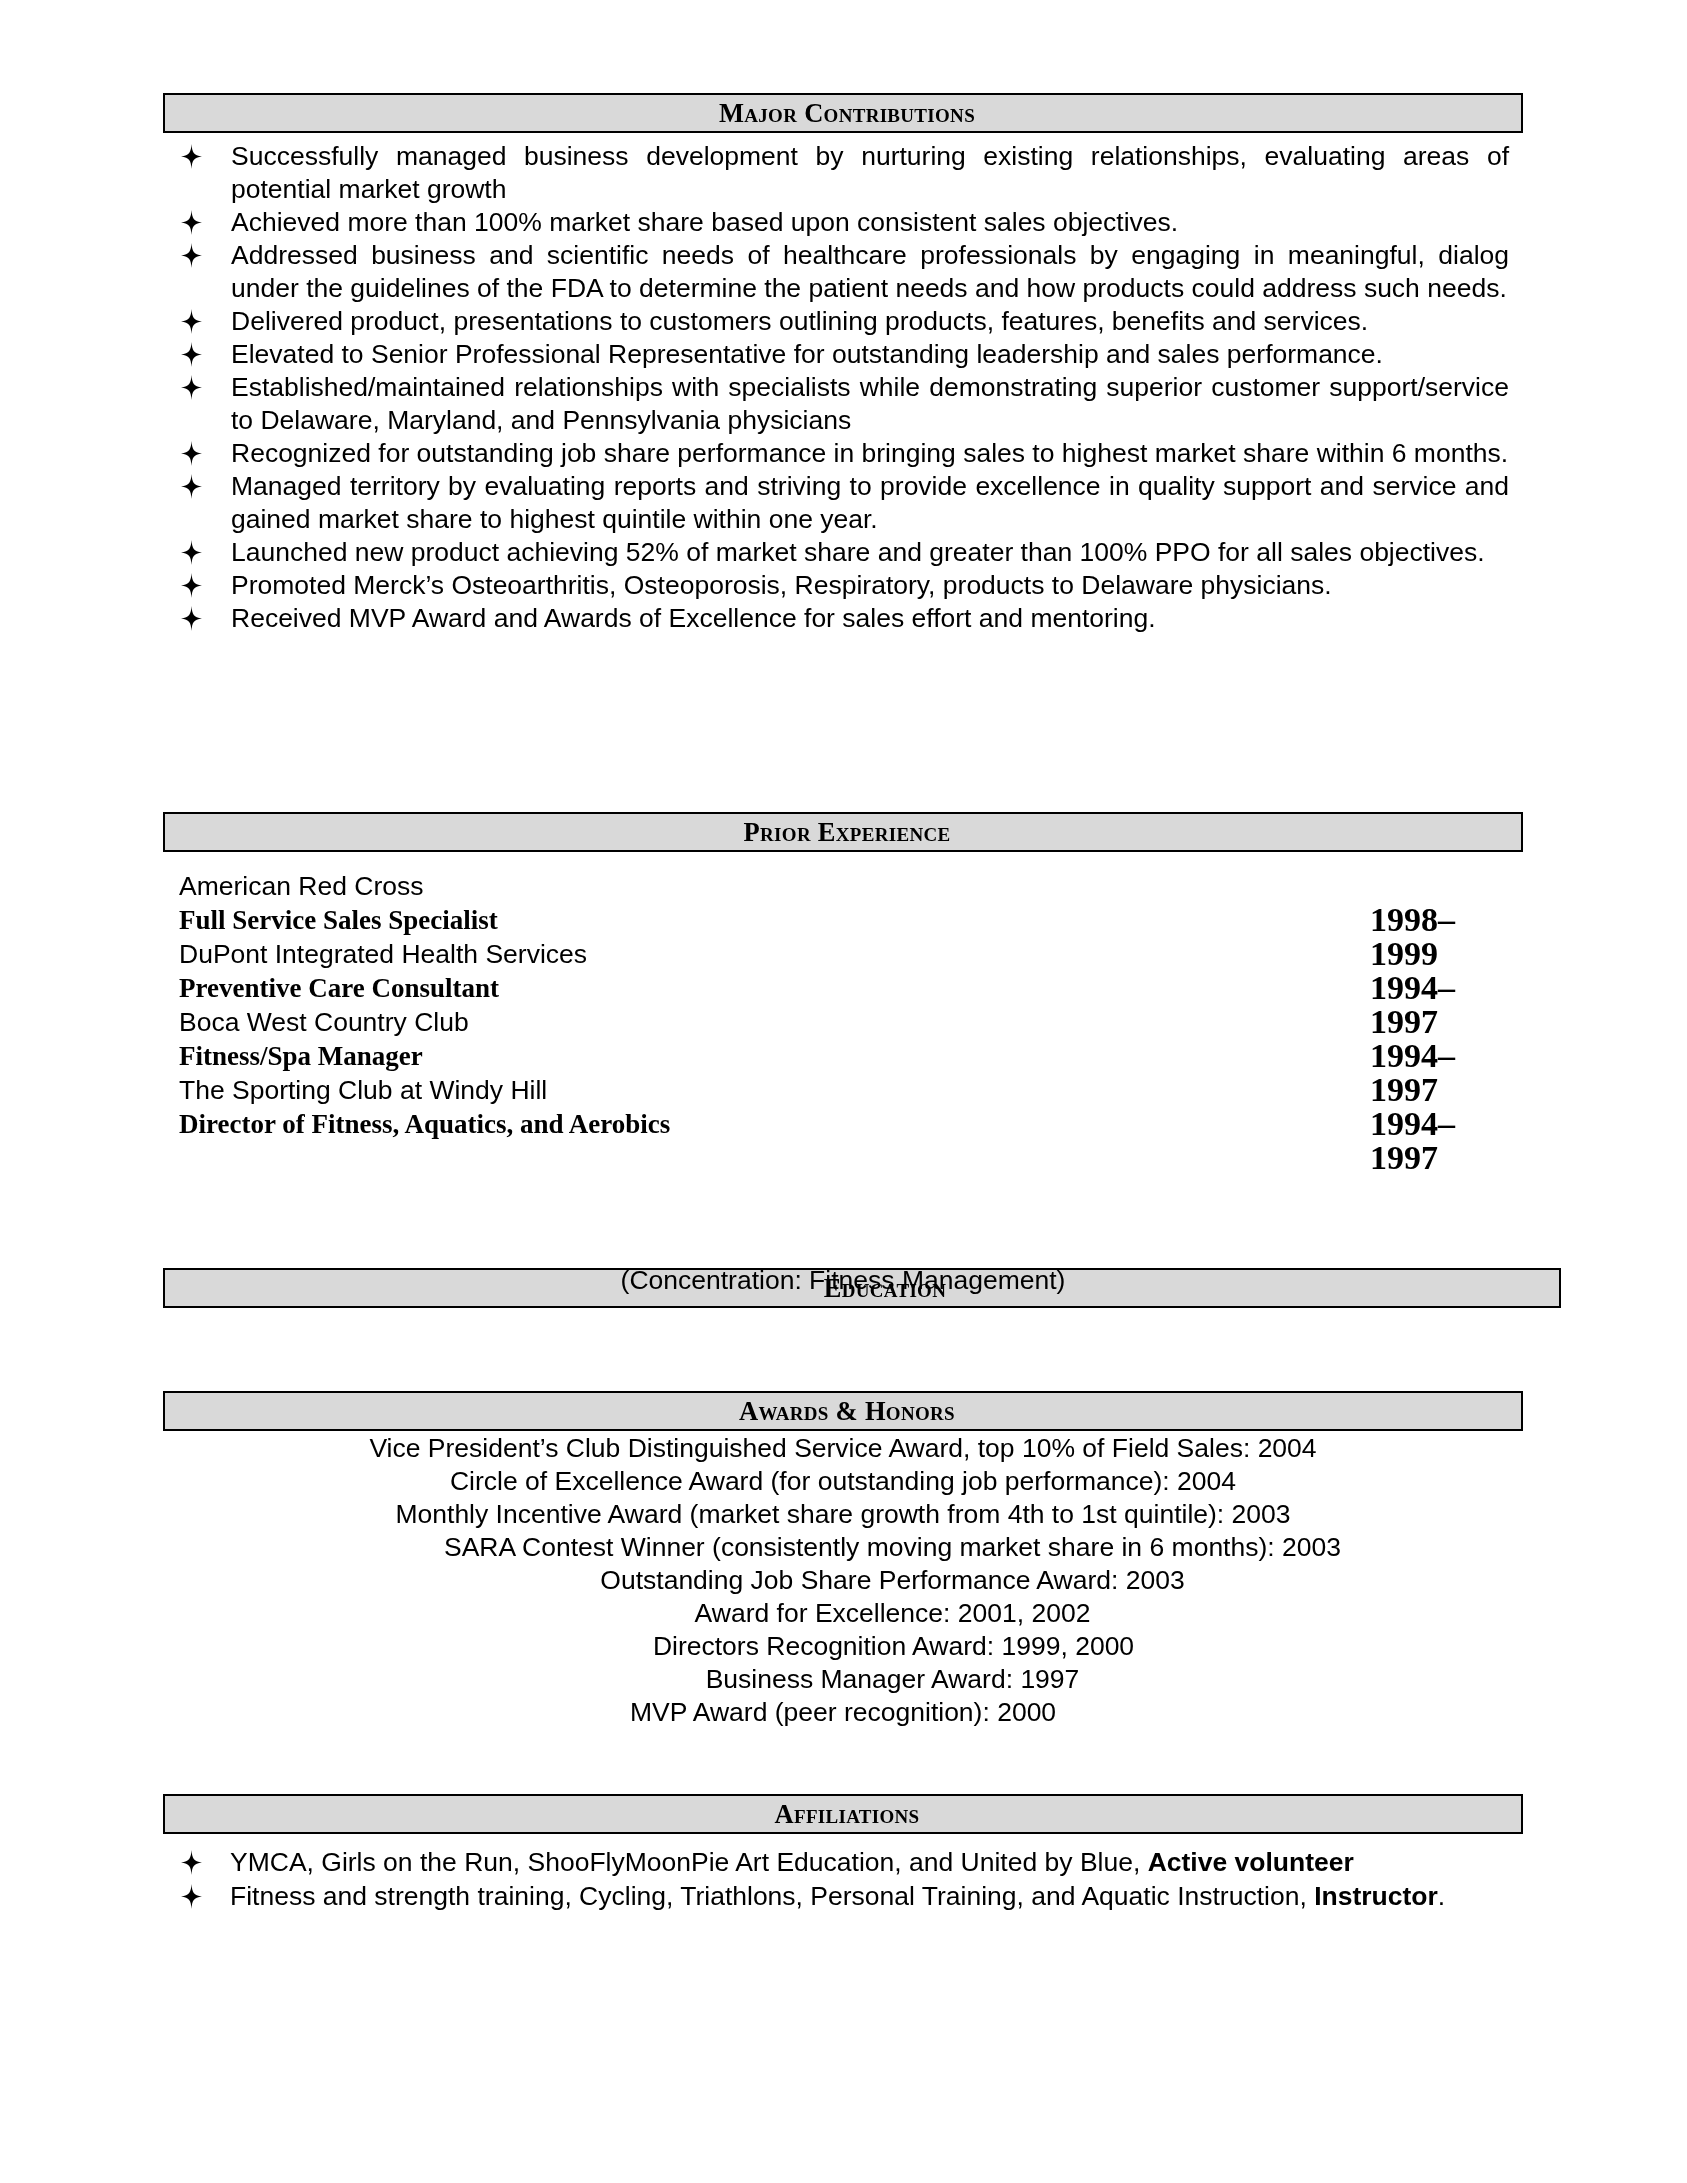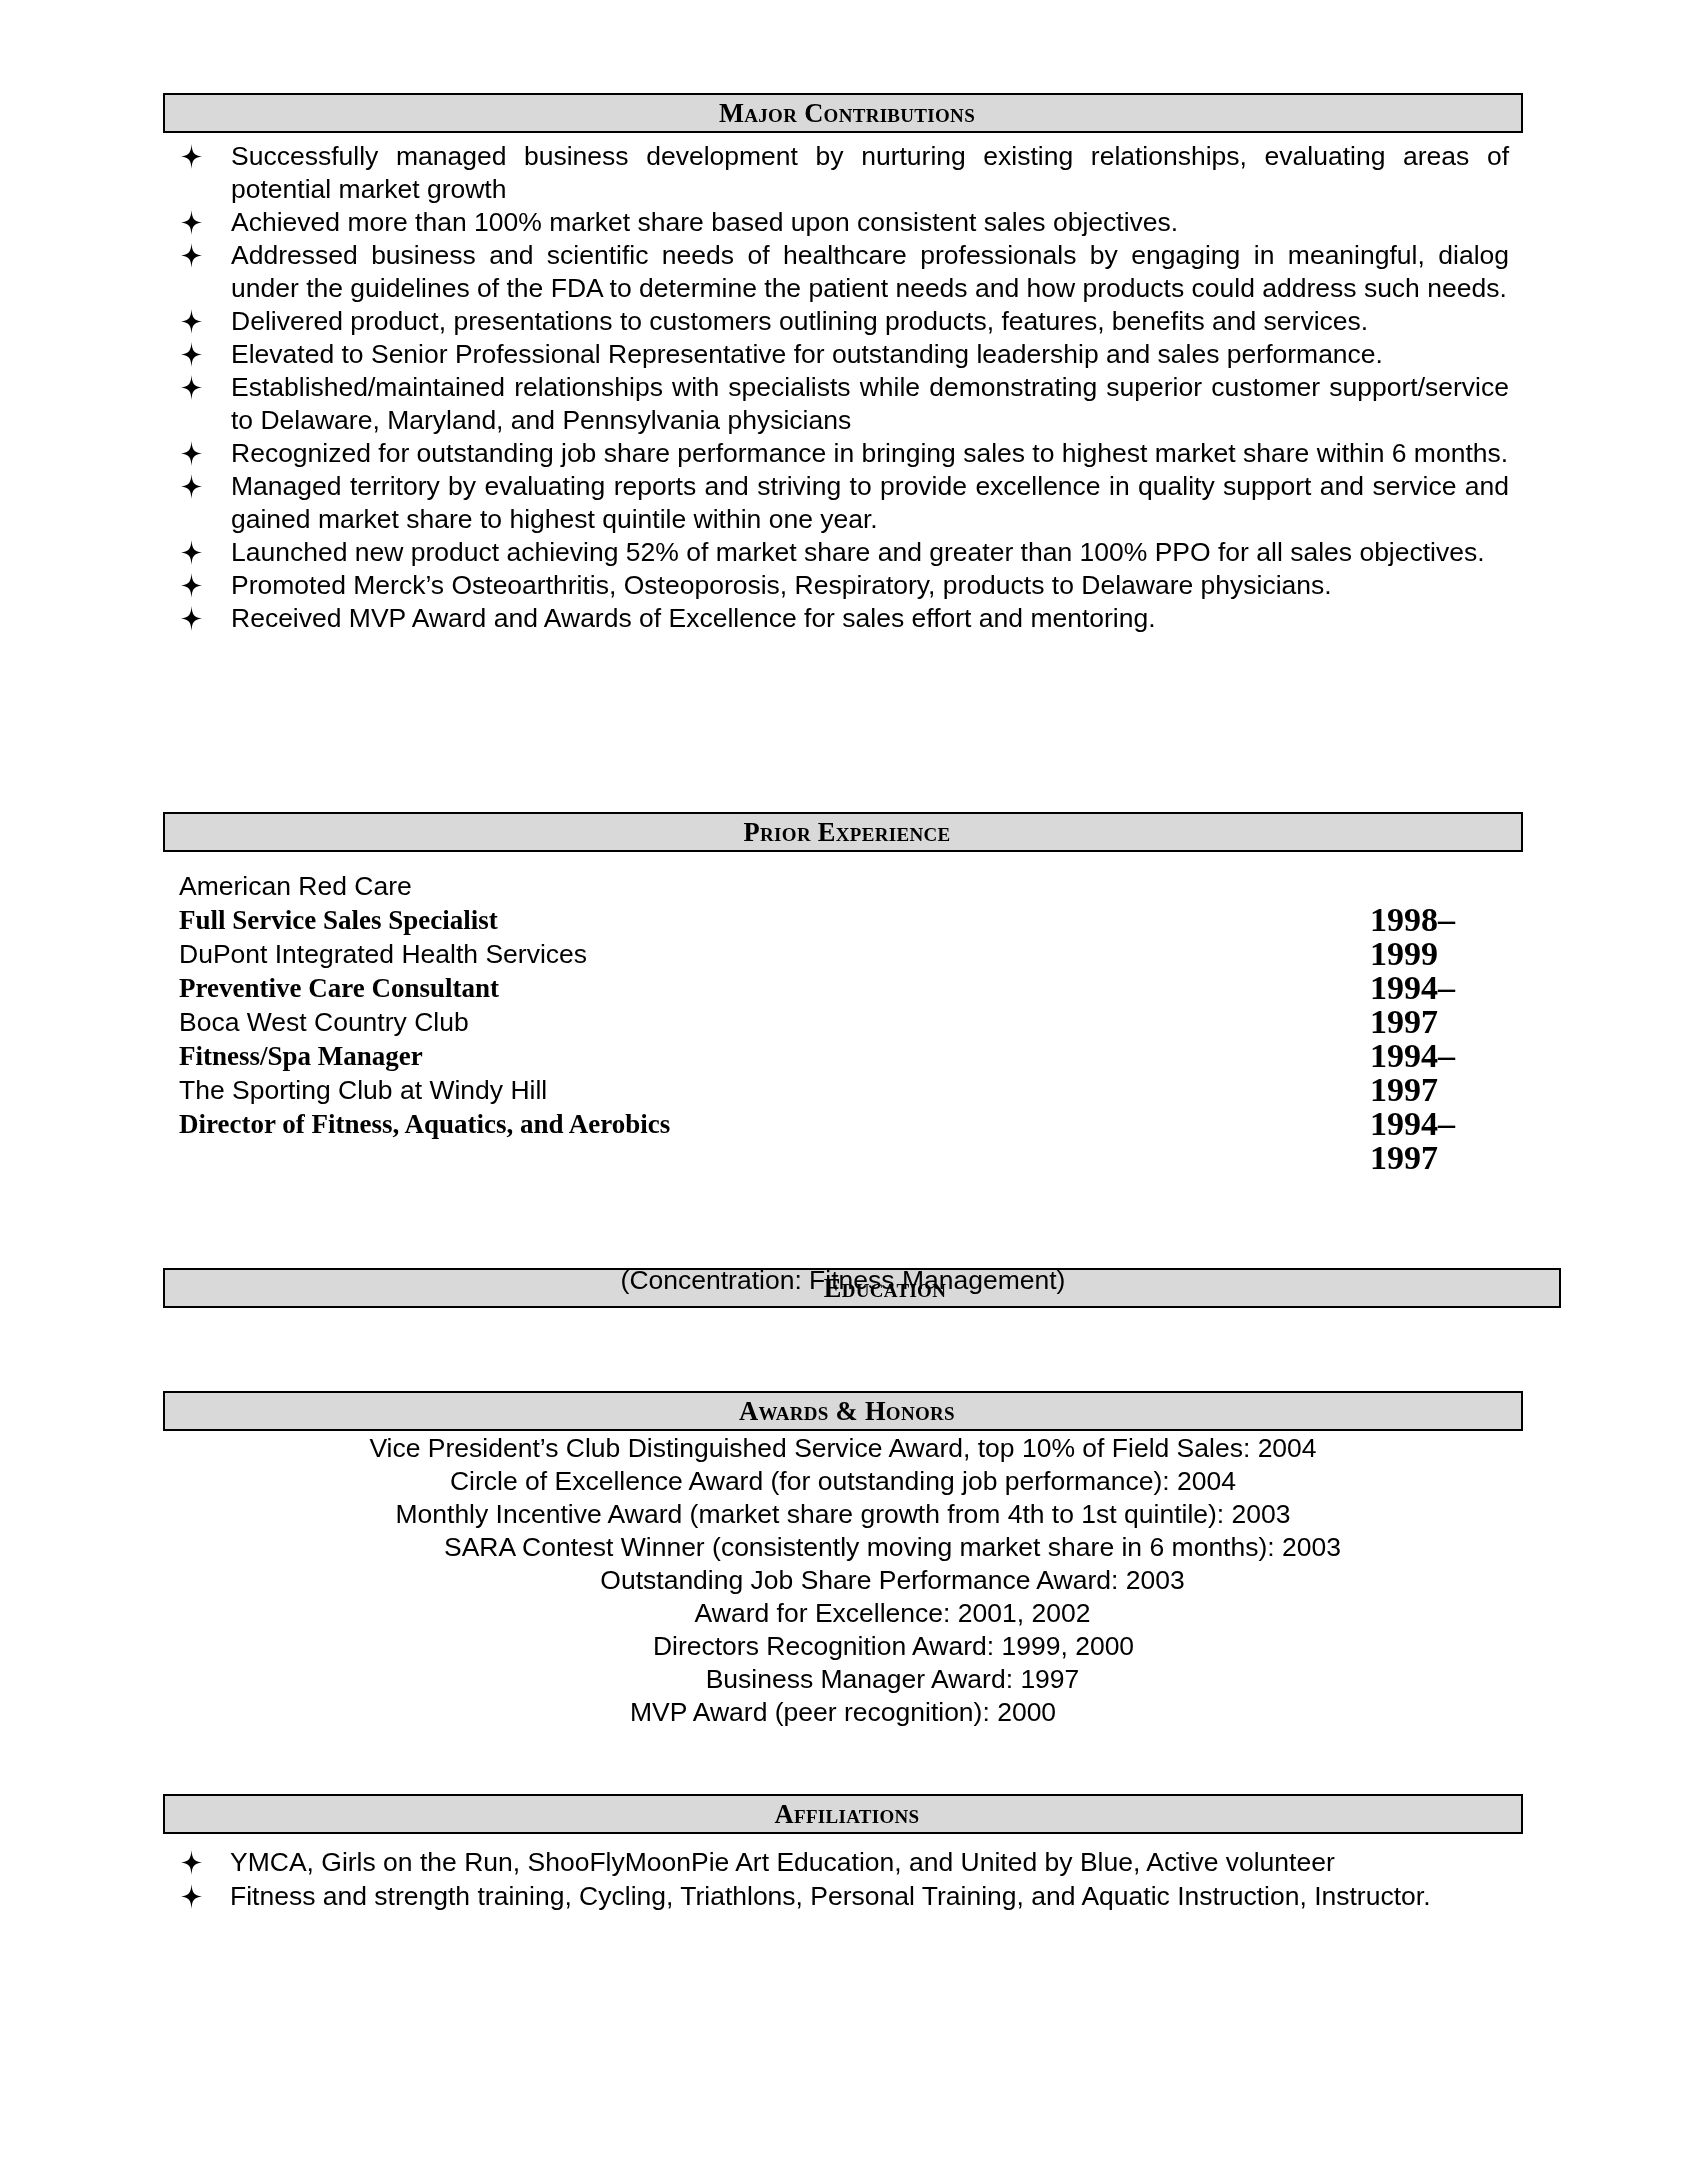--- a/index.html
+++ b/index.html
@@ -25,21 +25,21 @@
   .company { font-family: "Liberation Sans", "DejaVu Sans", sans-serif; font-size: 26.5px; }
   .title { font-family: "Liberation Serif", "DejaVu Serif", serif; font-weight: bold; font-size: 27px; text-align: right; }
   .dates { font-family: "Liberation Serif", "DejaVu Serif", serif; font-weight: bold; font-size: 34px; width: 126px; text-align: left; }
   .centered { position: absolute; left: 163px; width: 1360px; text-align: center;
     font-family: "Liberation Sans", "DejaVu Sans", sans-serif; font-size: 26.5px; line-height: 33px; }
   .centered .line { display: block; white-space: nowrap; }
   .degree { font-weight: bold; font-variant: small-caps; font-size: 26.5px; }
   .affil { position: absolute; left: 179px; width: 1330px; margin: 0; padding: 0; list-style: none;
     font-family: "Liberation Sans", "DejaVu Sans", sans-serif; font-size: 26.5px; line-height: 34px; }
   .affil li { position: relative; padding-left: 51px; white-space: nowrap; }
-  .affil b { font-weight: normal; }
+  .affil b { font-weight: bold; }
 </style>
 </head>
 <body>
 
 <div class="section-box" style="top:93px;">
   <span class="section-title">Major Contributions</span>
 </div>
 <ul class="bullets" style="top:140px;">
   <li><span class="bullet-star">
         <svg viewBox="0 0 32 38">
@@ -97,21 +97,21 @@
         </svg>
       </span><span>Received MVP Award and Awards of Excellence for sales effort and mentoring.</span></li>
 </ul>
 
 <div class="section-box" style="top:812px;">
   <span class="section-title">Prior Experience</span>
 </div>
 <div class="exp" style="top:869px;">
   <div>
     <div class="exp-row">
-        <span class="company">American Red Care</span>
+        <span class="company">American Red Cross</span>
       </div>
     <div class="exp-row">
         <span class="title">Full Service Sales Specialist</span>
         <span class="dates">1998–1999</span>
       </div>
   </div>
   <div>
     <div class="exp-row">
         <span class="company">DuPont Integrated Health Services</span>
       </div>

